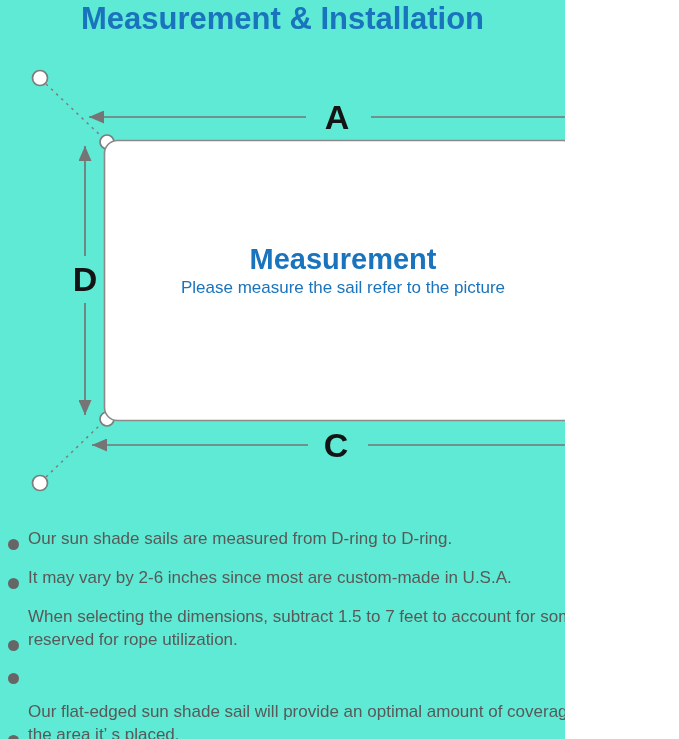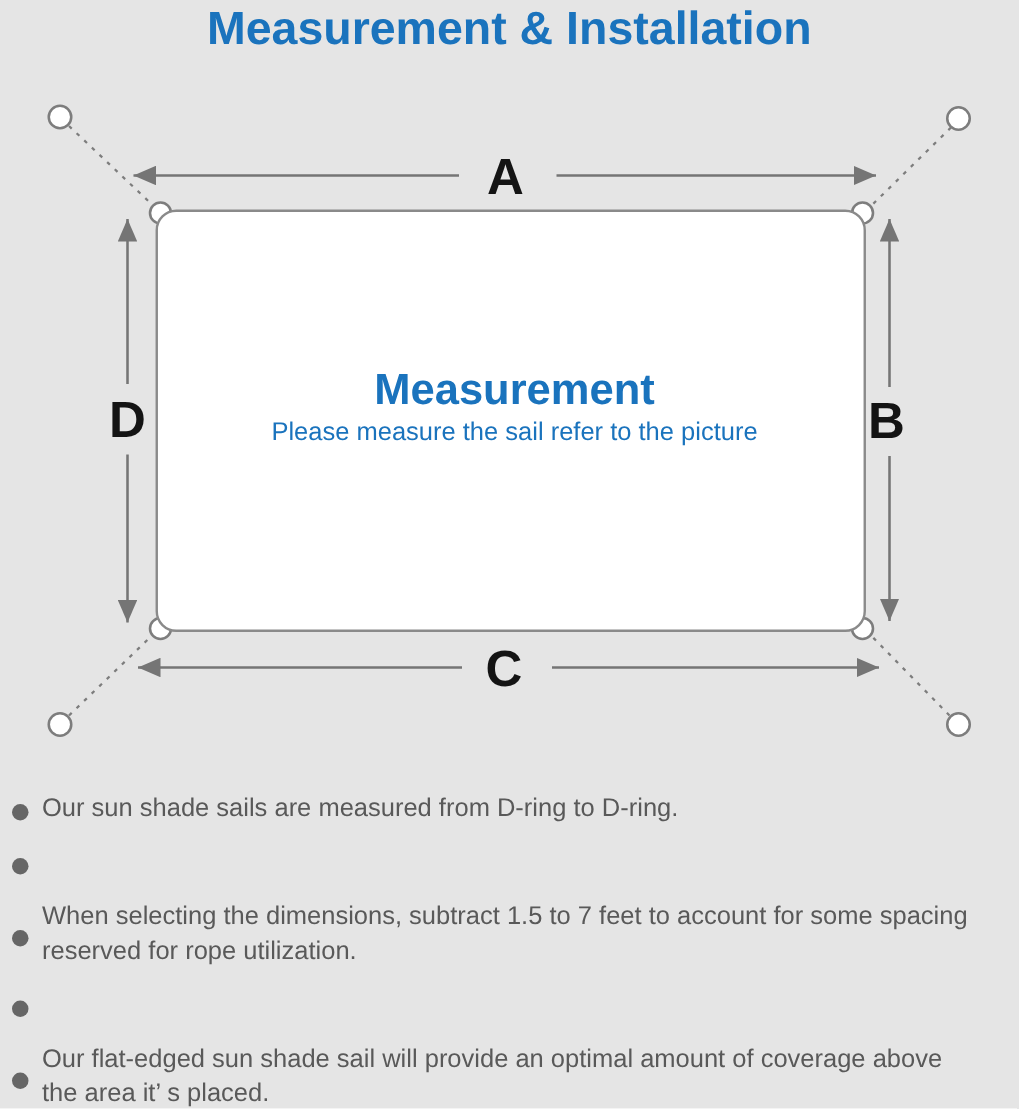--- a/index.html
+++ b/index.html
@@ -2,23 +2,23 @@
 <html style="--accent-blue: #1a73bd; --diagram-gray: #7d7d7d; --text-gray: #595959; --label-black: #141414;"><head>
 <meta charset="utf-8">
 <style>
   html, body {
     margin: 0;
     padding: 0;
     background: #ffffff;
   }
   .page {
     position: relative;
-    width: 679px;
+    width: 565px;
     height: 739px;
-    background: #e5e5e5;
+    background: #5eead4;
     font-family: "Liberation Sans", sans-serif;
     overflow: hidden;
   }
   .title {
     position: absolute;
     top: 1px;
     left: 0;
     right: 0;
     margin: 0;
     text-align: center;
@@ -82,21 +82,21 @@
     position: absolute;
     top: 527px;
     left: 8px;
     width: 664px;
     margin: 0;
     padding: 0;
     list-style: none;
   }
   .note {
     display: flex;
-    align-items: center;
+    align-items: flex-end;
     margin-bottom: 16px;
   }
   .note-dot {
     flex: none;
     width: 11px;
     height: 11px;
     margin: 6px 9px 0 0;
     border-radius: 50%;
     background: #666666;
   }
@@ -158,20 +158,21 @@
     <text class="center-subtitle" x="343" y="293">Please measure the sail refer to the picture</text>
   </svg>
 
   <ul class="notes">
     <li class="note">
       <span class="note-dot"></span>
       <span class="note-text">Our sun shade sails are measured from D-ring to D-ring.</span>
     </li>
     <li class="note">
       <span class="note-dot"></span>
+      <span class="note-text">It may vary by 2-6 inches since most are custom-made in U.S.A.</span>
     </li>
     <li class="note">
       <span class="note-dot"></span>
       <span class="note-text">When selecting the dimensions, subtract 1.5 to 7 feet to account for some spacing
 reserved for rope utilization.</span>
     </li>
     <li class="note">
       <span class="note-dot"></span>
     </li>
     <li class="note">

